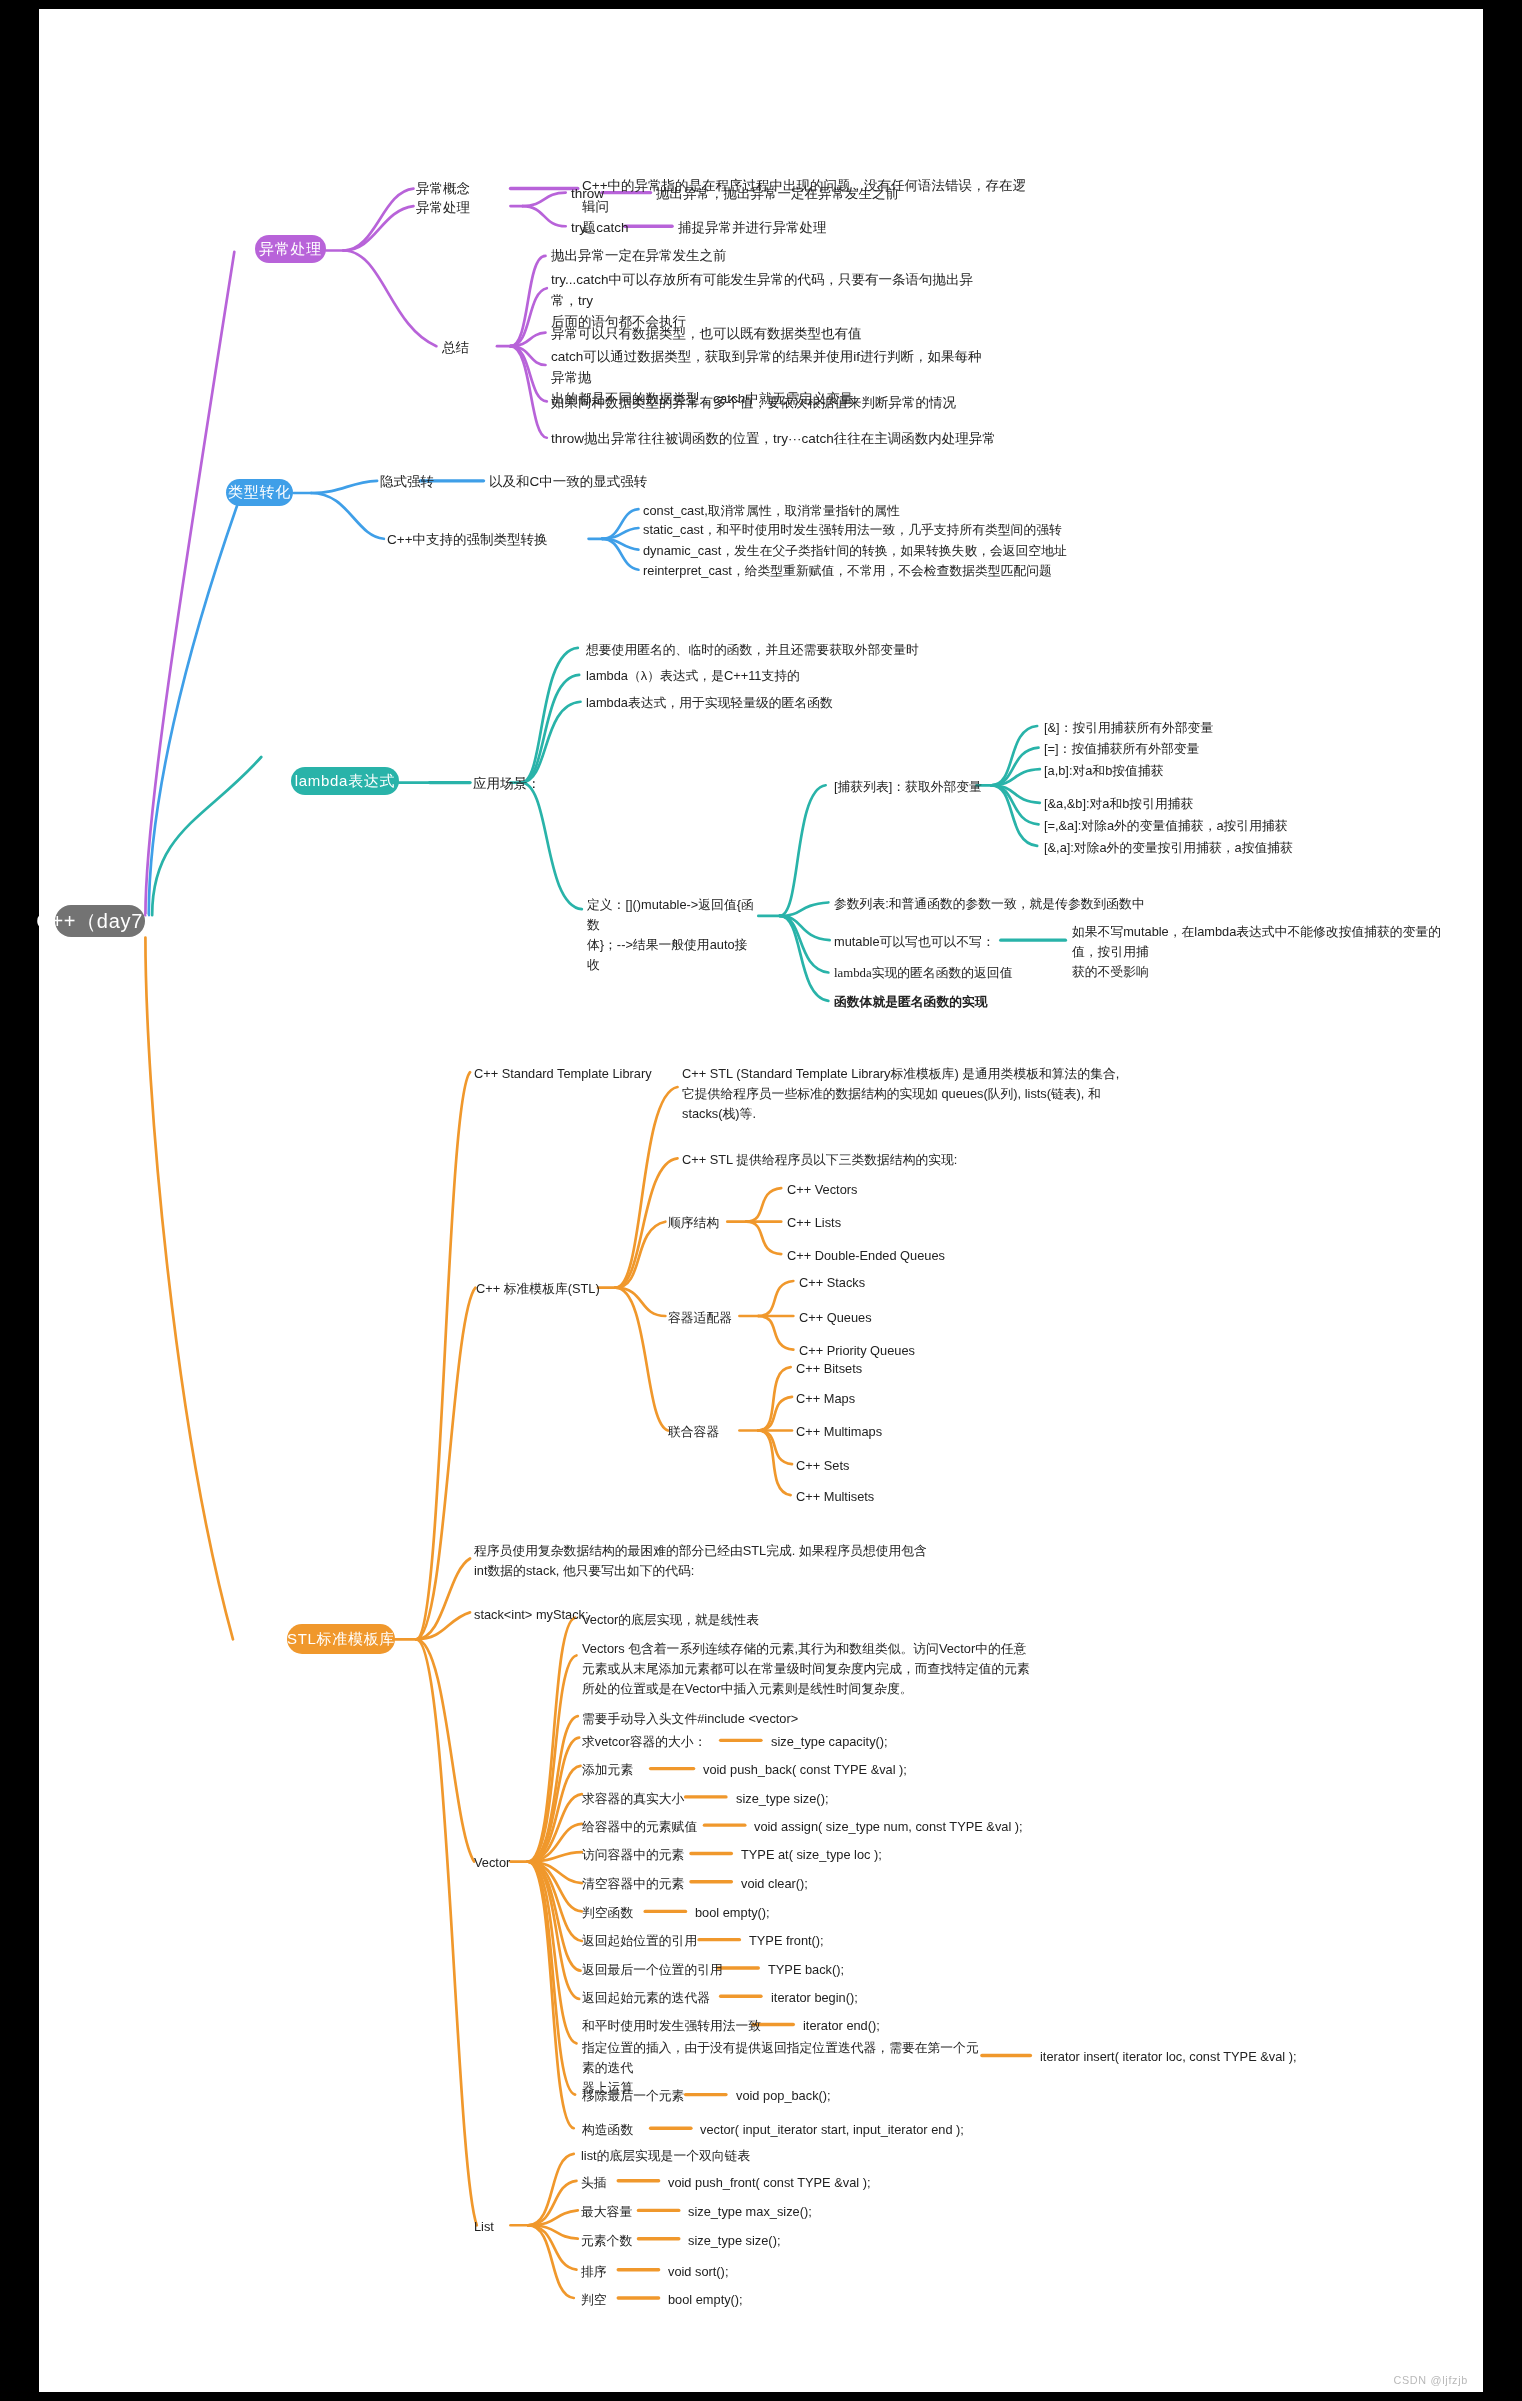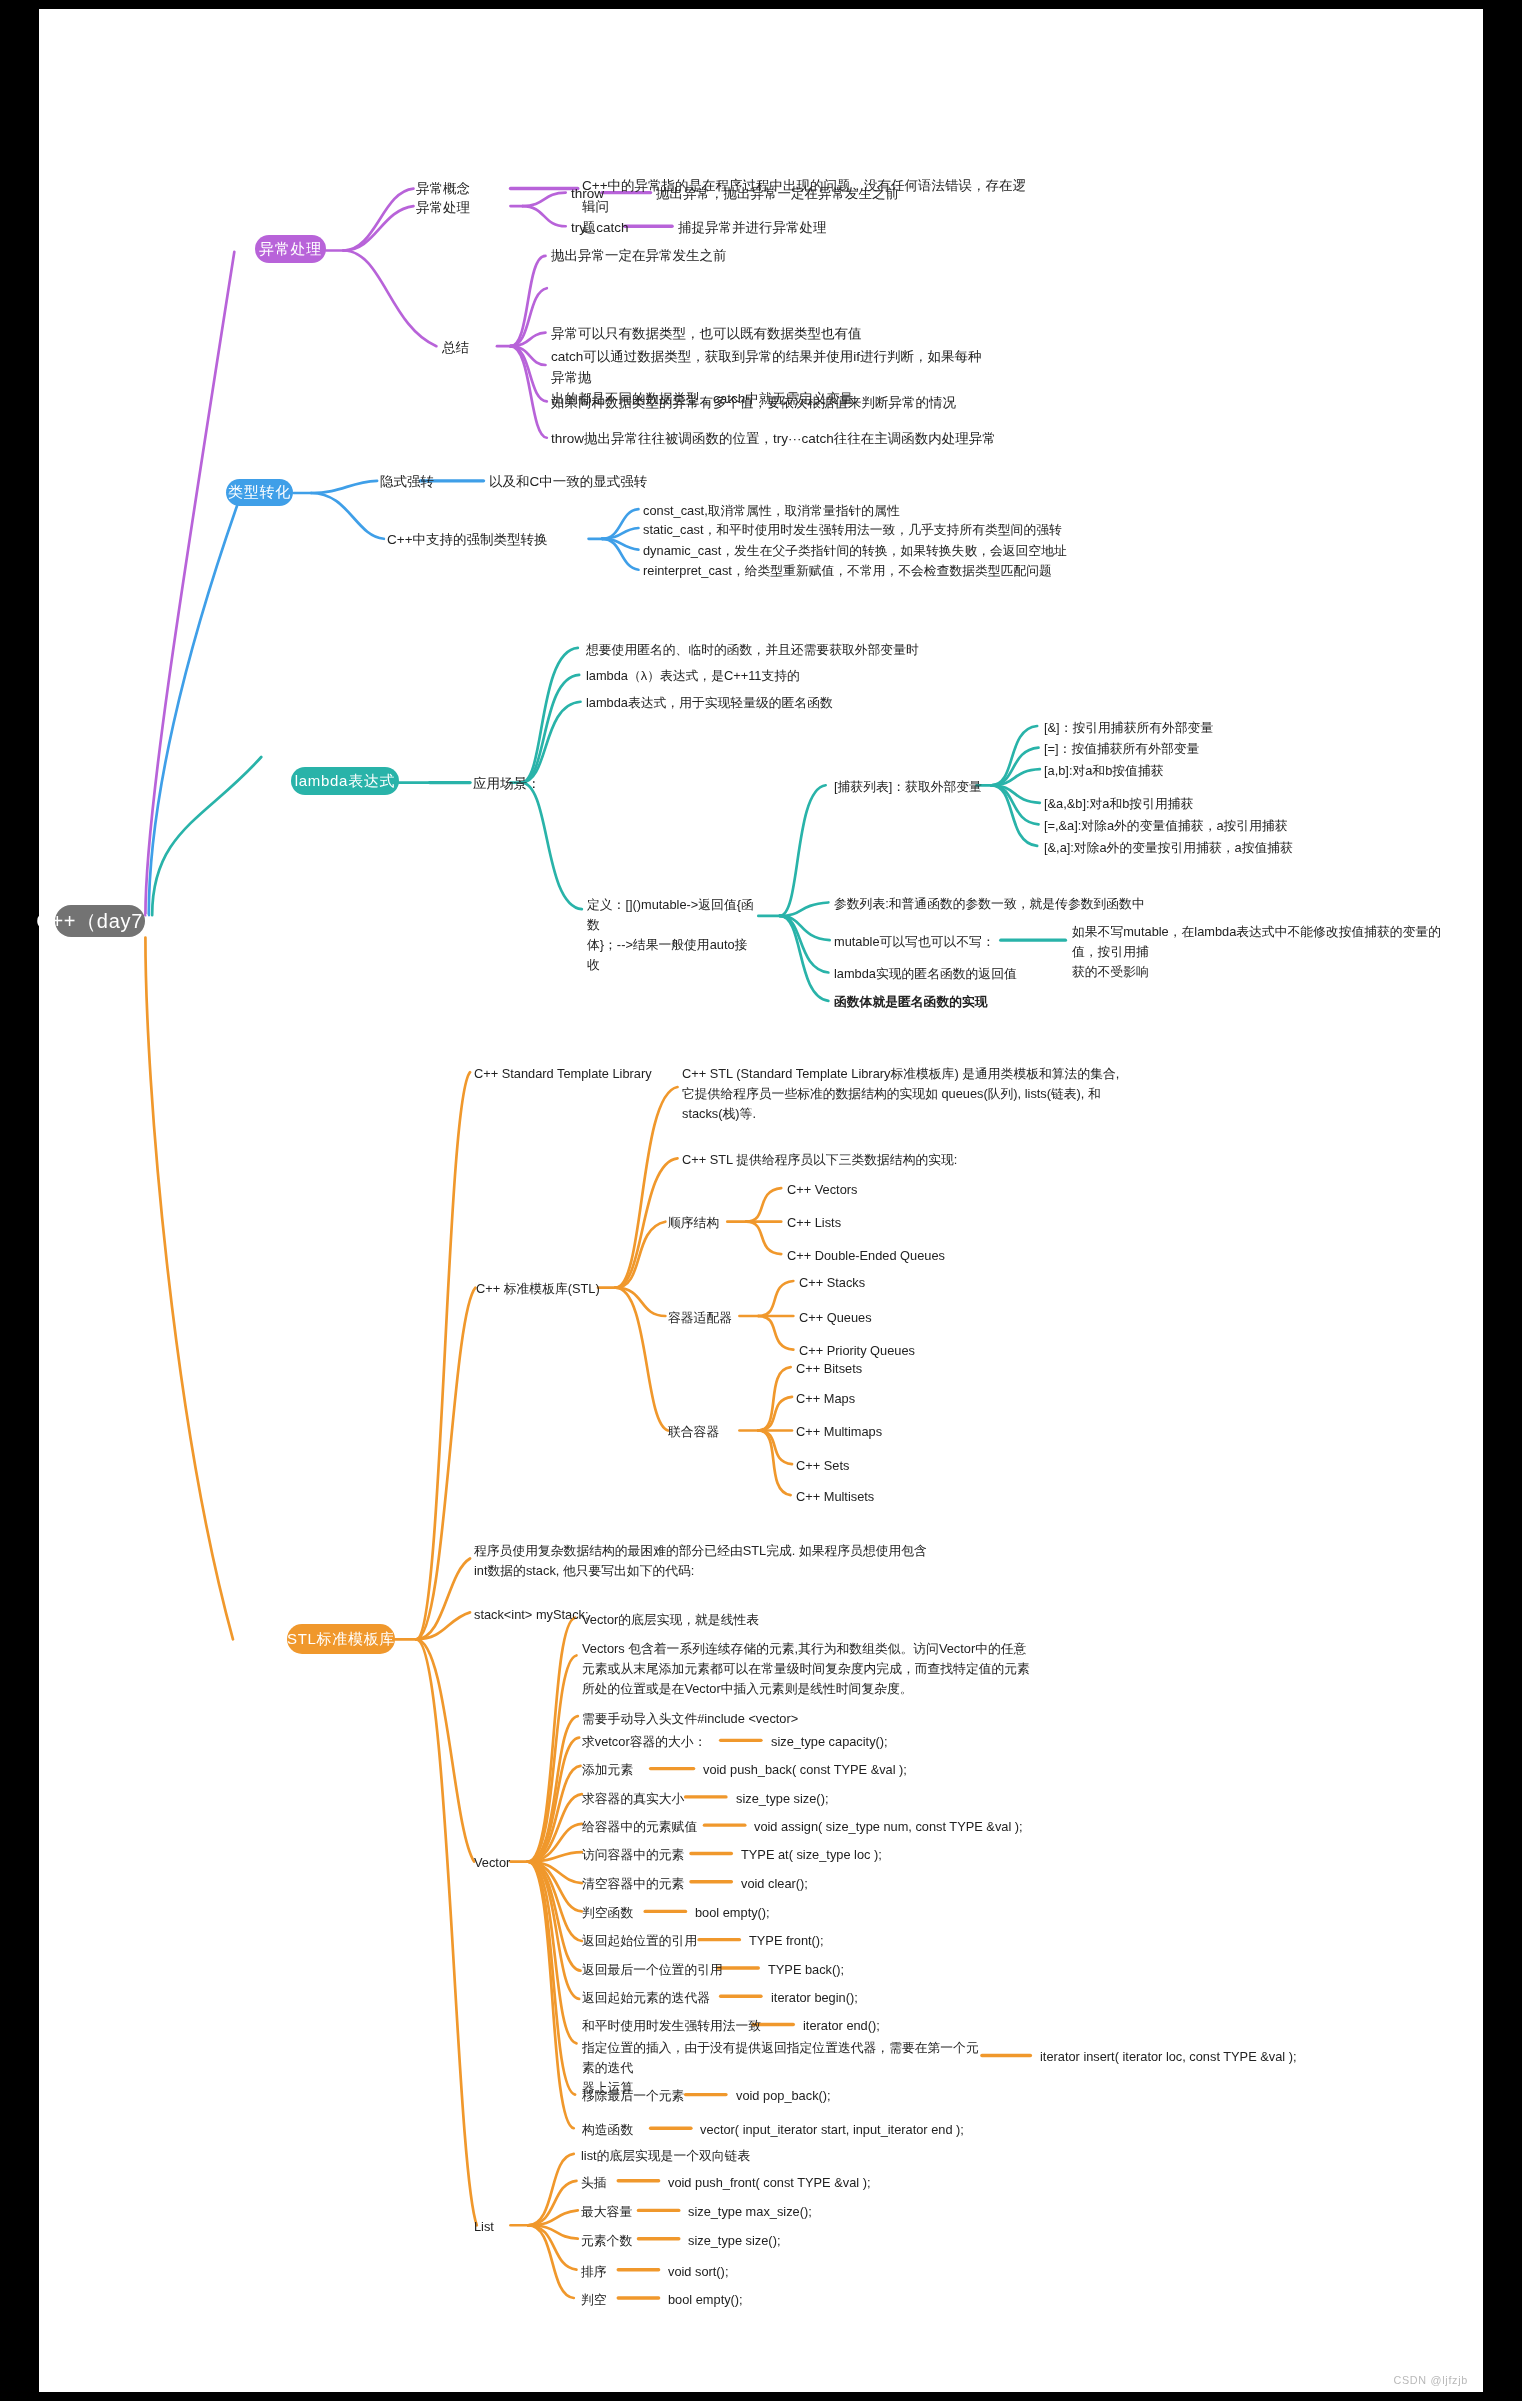--- a/index.html
+++ b/index.html
@@ -174,20 +174,22 @@
 题</div>
 
     <div class="txt" style="left:377px;top:189px;">异常处理</div>
     <div class="txt" style="left:532px;top:175px;">throw</div>
     <div class="txt" style="left:617px;top:175px;">抛出异常，抛出异常一定在异常发生之前</div>
     <div class="txt" style="left:532px;top:209px;">try...catch</div>
     <div class="txt" style="left:639px;top:209px;">捕捉异常并进行异常处理</div>
 
     <div class="txt" style="left:403px;top:329px;">总结</div>
     <div class="txt" style="left:512px;top:237px;width:458px;">抛出异常一定在异常发生之前</div>
+    <div class="txt" style="left:512px;top:261px;width:431px;">try...catch中可以存放所有可能发生异常的代码，只要有一条语句抛出异常，try
+后面的语句都不会执行</div>
     <div class="txt" style="left:512px;top:315px;width:458px;">异常可以只有数据类型，也可以既有数据类型也有值</div>
     <div class="txt" style="left:512px;top:338px;width:431px;">catch可以通过数据类型，获取到异常的结果并使用if进行判断，如果每种异常抛
 出的都是不同的数据类型，catch中就无需定义变量</div>
     <div class="txt" style="left:512px;top:384px;width:472px;">如果同种数据类型的异常有多个值，要依次根据值来判断异常的情况</div>
     <div class="txt" style="left:512px;top:420px;width:472px;">throw抛出异常往往被调函数的位置，try···catch往往在主调函数内处理异常</div>
 
     <div class="pill" style="left:187px;top:470px;width:67px;height:27px;background:#3f9fe8;font-size:15px;">类型转化</div>
 
     <div class="txt" style="left:341px;top:463px;">隐式强转</div>
     <div class="txt" style="left:450px;top:463px;">以及和C中一致的显式强转</div>
@@ -213,21 +215,21 @@
     <div class="txt small" style="left:1005px;top:730px;">[=]：按值捕获所有外部变量</div>
     <div class="txt small" style="left:1005px;top:752px;">[a,b]:对a和b按值捕获</div>
     <div class="txt small" style="left:1005px;top:785px;">[&amp;a,&amp;b]:对a和b按引用捕获</div>
     <div class="txt small" style="left:1005px;top:807px;">[=,&amp;a]:对除a外的变量值捕获，a按引用捕获</div>
     <div class="txt small" style="left:1005px;top:829px;">[&amp;,a]:对除a外的变量按引用捕获，a按值捕获</div>
 
     <div class="txt small" style="left:795px;top:885px;">参数列表:和普通函数的参数一致，就是传参数到函数中</div>
     <div class="txt small" style="left:795px;top:923px;">mutable可以写也可以不写：</div>
     <div class="txt small" style="left:1033px;top:913px;width:384px;">如果不写mutable，在lambda表达式中不能修改按值捕获的变量的值，按引用捕
 获的不受影响</div>
-    <div class="txt small" style="left:795px;top:955px;">lambda实现的匿名函数的返回值</div>
+    <div class="txt small" style="left:795px;top:955px;font-family:Liberation Serif, serif;">lambda实现的匿名函数的返回值</div>
     <div class="txt small" style="left:795px;top:983px;font-weight:bold;">函数体就是匿名函数的实现</div>
 
     <div class="pill" style="left:248px;top:1615px;width:108px;height:30px;background:#f0982c;font-size:15px;">STL标准模板库</div>
 
     <div class="txt small" style="left:435px;top:1055px;">C++ Standard Template Library</div>
 
     <div class="txt small" style="left:643px;top:1055px;width:472px;">C++ STL (Standard Template Library标准模板库) 是通用类模板和算法的集合,
 它提供给程序员一些标准的数据结构的实现如 queues(队列), lists(链表), 和
 stacks(栈)等.</div>
     <div class="txt small" style="left:643px;top:1141px;">C++ STL 提供给程序员以下三类数据结构的实现:</div>

